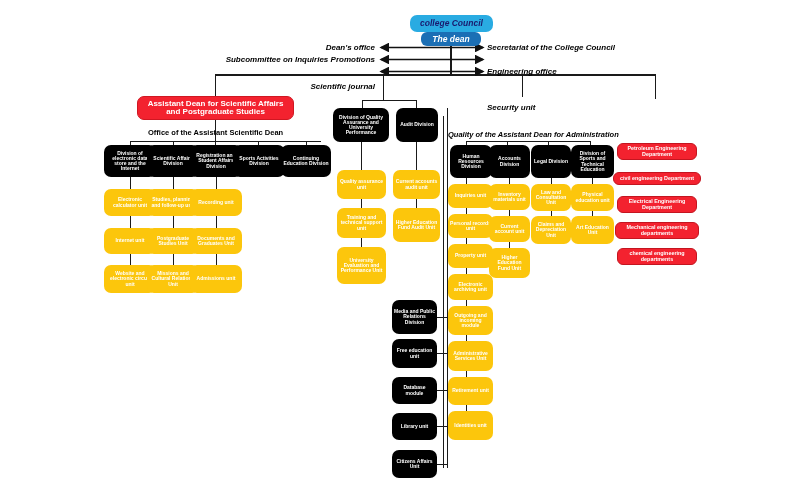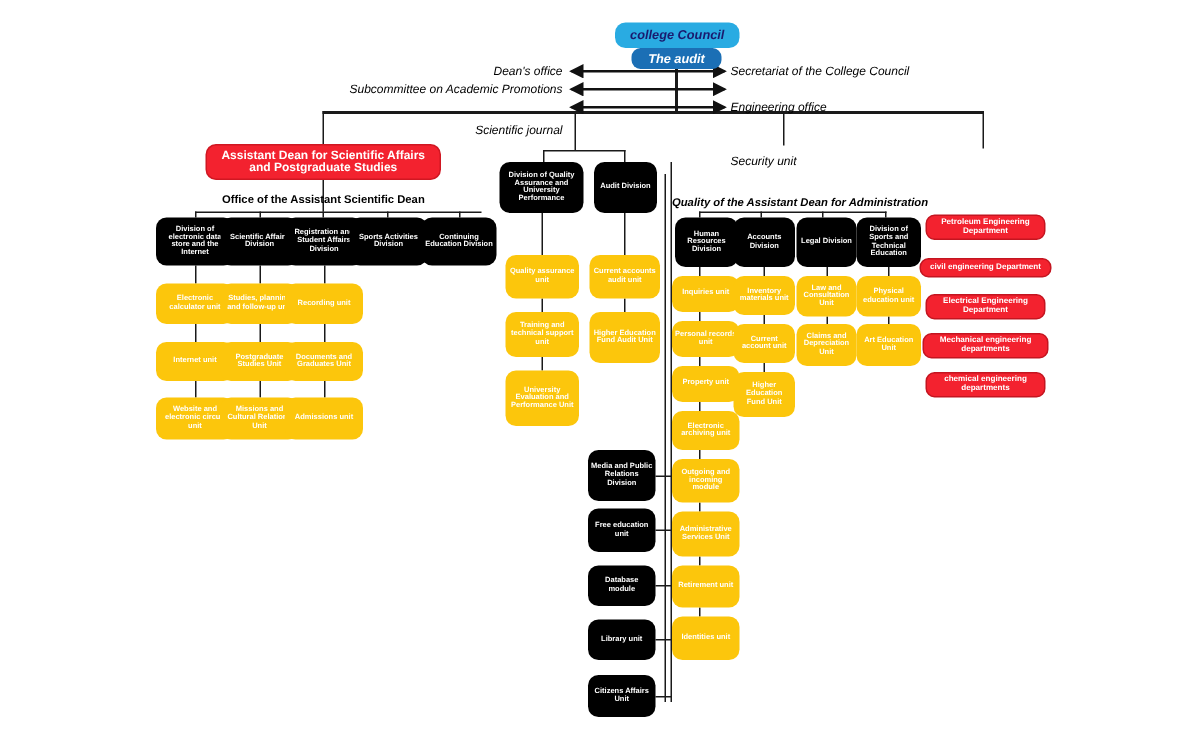--- a/index.html
+++ b/index.html
@@ -26,21 +26,21 @@
   .blue{background:#1b6fb5;color:#ffffff;border-radius:6px;font-style:italic;font-size:8.5px;}
   .red{background:#f3222f;color:#ffffff;border-radius:7px;font-size:8px;border:1px solid #d01722;}
   .red-dept{background:#f3222f;color:#ffffff;border-radius:6px;font-size:5.4px;border:1px solid #c41520;}
   .black{background:#000000;color:#ffffff;border-radius:7px;font-size:5px;}
   .yellow{background:#fcc60c;color:#ffffff;border-radius:7px;font-size:5px;}
 
   
   .txt{
     position:absolute;
     font-style:italic;
-    font-weight:normal;
+    font-weight:bold;
     font-size:8px;
     color:#000;
     white-space:nowrap;
     z-index:6;
   }
   .txt.r{text-align:right;}
   .lbl{
     position:absolute;
     font-weight:bold;
     font-size:7.5px;
@@ -59,26 +59,26 @@
   .arrow{position:absolute;z-index:4;}
   svg.arrow{overflow:visible;}
 </style>
 </head>
 <body>
 
 <div id="stage">
 
   <div class="node cyan" style="left:410px;top:15px;width:83px;height:17px;">college Council</div>
 
-  <div class="node blue" style="left:421px;top:32px;width:60px;height:14px;">The audit</div>
+  <div class="node blue" style="left:421px;top:32px;width:60px;height:14px;">The dean</div>
 
   <div class="ln lnv" style="left:450px;top:46px;width:1.6px;height:28px;"></div>
 
   <div class="txt r" style="left:220px;top:43px;width:155px;">Dean's office</div>
-  <div class="txt r" style="left:120px;top:55px;width:255px;">Subcommittee on Academic Promotions</div>
+  <div class="txt r" style="left:120px;top:55px;width:255px;">Subcommittee on Inquiries Promotions</div>
   <div class="txt r" style="left:220px;top:82px;width:155px;">Scientific journal</div>
 
   <div class="txt" style="left:487px;top:43px;">Secretariat of the College Council</div>
   <div class="txt" style="left:487px;top:55px;margin-top:48px;">Security unit</div>
   <div class="txt" style="left:487px;top:67px;">Engineering office</div>
 
   <svg class="arrow" style="left:0px;top:0px;width:800px;height:100px;">
     <defs>
       <marker id="ah" markerWidth="6" markerHeight="6" refX="5" refY="3" orient="auto">
         <path d="M0,0 L6,3 L0,6 Z" fill="#111"></path>

